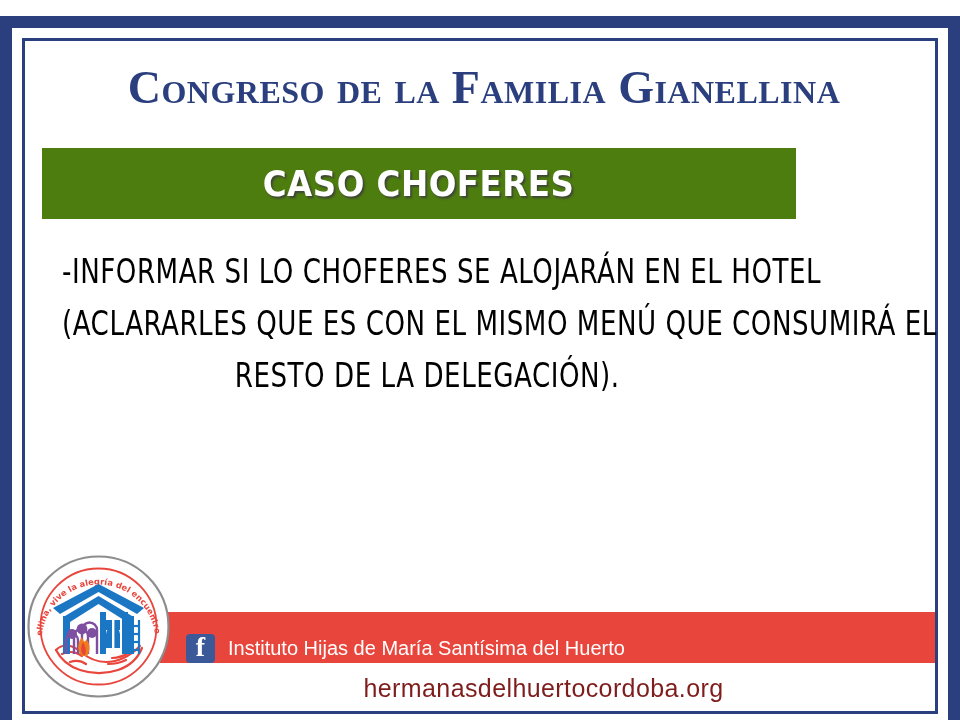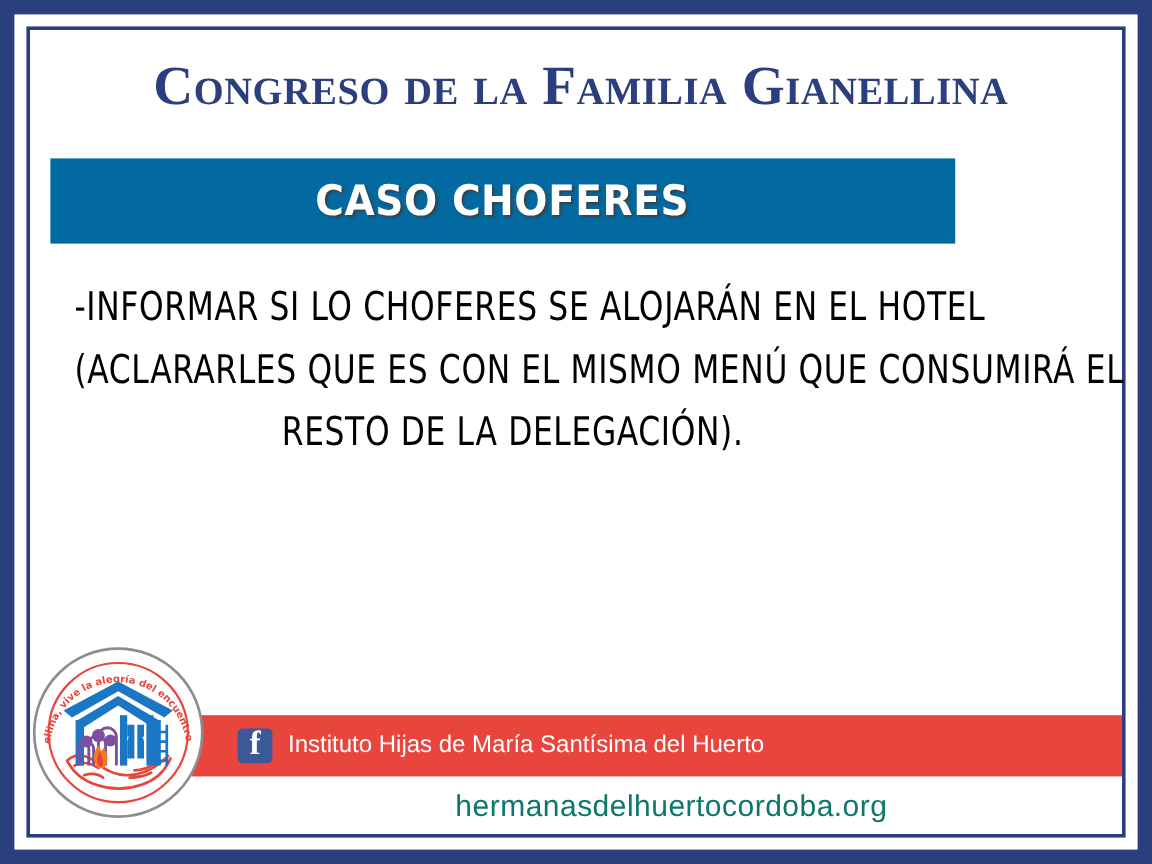--- a/index.html
+++ b/index.html
@@ -7,20 +7,21 @@
   body {
     font-family:"Liberation Sans", sans-serif;
     background:#ffffff;
     overflow:hidden;
   }
   #slide {
     position:relative;
     width:960px;
     height:635px;
     background:#ffffff;
+    margin-top:16px;
   }
   
   .frame-outer {
     position:absolute; left:0; top:0; width:960px; height:720px;
     border:12px solid #2b3f7f;
     pointer-events:none;
   }
   .frame-inner {
     position:absolute; left:22px; top:22px; width:916px; height:676px;
     border:3px solid #2b3f7f;
@@ -38,21 +39,21 @@
     color:#2b3f7f;
     font-variant:small-caps;
     letter-spacing:0.5px;
     white-space:nowrap;
   }
   
   .banner {
     position:absolute;
     left:42px; top:132px;
     width:754px; height:71px;
-    background:#0369a1;
+    background:#4d7c0f;
     display:flex; align-items:center; justify-content:center;
   }
   .banner-text {
     font-family:"DejaVu Sans", sans-serif;
     font-weight:bold;
     font-size:35px;
     letter-spacing:0.5px;
     color:#ffffff;
     text-shadow:2px 2px 2px rgba(60,60,60,0.85);
     transform:scaleX(0.93);
@@ -73,22 +74,22 @@
     white-space:nowrap;
   }
   
   .footer-bar {
     position:absolute;
     left:160px; top:596px;
     width:775px; height:51px;
     background:#e8453c;
   }
   .footer-row {
-    position:absolute; left:12px; top:0; width:100%; height:100%;
-    display:flex; align-items:center;
+    position:absolute; left:0; top:0; width:100%; height:100%;
+    display:flex; align-items:flex-end;
   }
   .social {
     display:flex; align-items:center;
   }
   .social.fb { margin-left:26px; }
   .social.ig { margin-left:62px; }
   .social-label {
     color:#ffffff;
     font-size:20px;
     margin-left:13px;
@@ -130,23 +131,23 @@
   .ig-icon::after {
     content:"";
     position:absolute;
     right:5px; top:5px; width:3.4px; height:3.4px;
     background:#ffffff;
     border-radius:50%;
   }
   
   .url {
     position:absolute;
-    left:172px; top:658px; width:775px;
+    left:156px; top:658px; width:775px;
     text-align:center;
-    color:#0f766e;
+    color:#7f1d1d;
     font-size:25px;
     letter-spacing:0.4px;
   }
   
   .logo {
     position:absolute;
     left:26px; top:538px;
     width:145px; height:145px;
   }
 </style>

